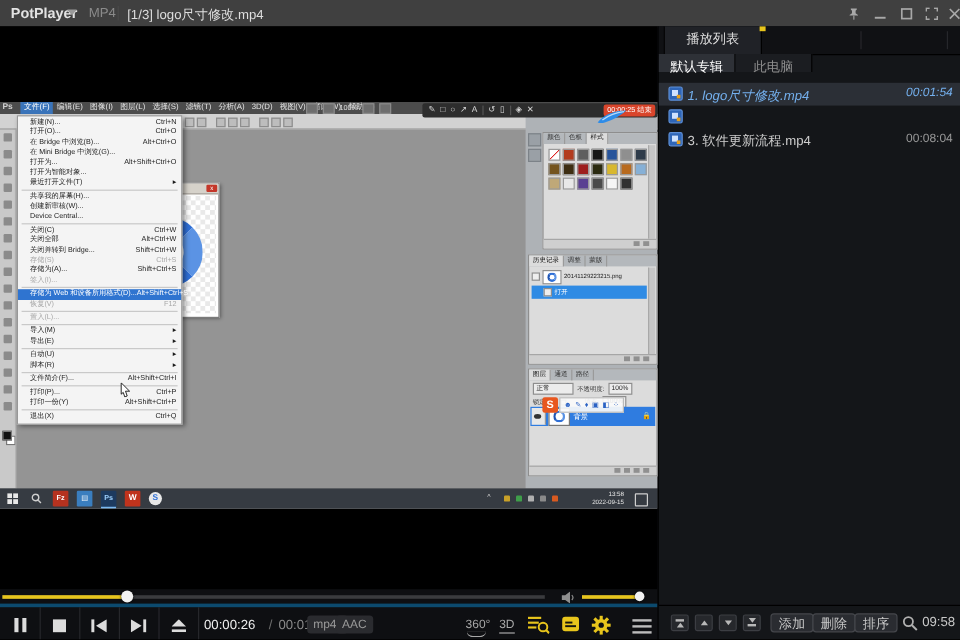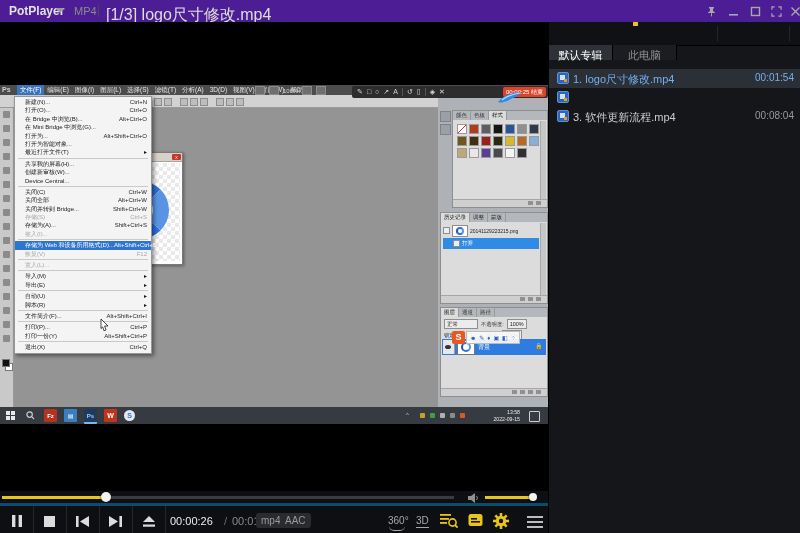--- a/index.html
+++ b/index.html
@@ -1,25 +1,25 @@
 <!DOCTYPE html>
 <html><head>
 <meta charset="utf-8">
 <style>
   html,body{margin:0;padding:0;background:#000;}
   #root{position:relative;width:800px;height:533px;background:#000;overflow:hidden;
         font-family:"Liberation Sans","DejaVu Sans",sans-serif;-webkit-font-smoothing:antialiased;}
 
   
-  .titlebar{position:absolute;left:0;top:0;width:800px;height:22px;background:#4c1d95;border-bottom:1px solid #000;}
+  .titlebar{position:absolute;left:0;top:0;width:800px;height:22px;background:#404040;border-bottom:1px solid #000;}
   .tb-app{position:absolute;left:9px;top:4px;font-size:12px;font-weight:bold;color:#e2e2e2;}
   .tb-chev{position:absolute;left:56px;top:8px;width:0;height:0;border-left:4px solid transparent;border-right:4px solid transparent;border-top:5px solid #9a9a9a;}
   .tb-fmt{position:absolute;left:74px;top:5px;font-size:11px;color:#8b8b8b;}
   .tb-div{position:absolute;left:98px;top:5px;width:1px;height:12px;background:#4a4a4a;}
-  .tb-title{position:absolute;left:106px;top:5px;font-size:16px;color:#dedede;white-space:nowrap;}
+  .tb-title{position:absolute;left:106px;top:5px;font-size:11px;color:#dedede;white-space:nowrap;}
   .tb-btn{position:absolute;top:3px;width:18px;height:16px;display:flex;align-items:center;justify-content:center;}
 
   
   .video{position:absolute;left:0;top:22px;width:548px;height:468px;background:#000;overflow:hidden;}
   .ps{position:absolute;left:0;top:63px;width:548px;height:339px;background:#949494;font-size:6.5px;color:#111;overflow:hidden;}
 
   
   .ps-menubar{position:absolute;left:0;top:0;width:548px;height:10px;background:#4c4c4c;z-index:5;}
   .ps-logo{position:absolute;left:2px;top:1px;font-size:7px;font-weight:bold;color:#cfcfcf;}
   .ps-menus{position:absolute;left:17px;top:0;height:10px;display:flex;align-items:center;}
@@ -104,25 +104,25 @@
   .burger{position:absolute;left:527px;top:10px;width:16px;}
   .burger div{height:2px;background:#bcbcbc;margin-bottom:3px;}
 
   
   .playlist{position:absolute;left:548px;top:22px;width:252px;height:511px;background:#141619;border-left:1px solid #000;box-sizing:border-box;}
   .pl-header{position:absolute;left:0;top:0;width:252px;height:23px;background:#101114;border-bottom:1px solid #000;}
   .pl-headtab{position:absolute;left:4px;top:0;width:80px;height:23px;background:#202227;color:#dddddd;font-size:11px;line-height:23px;text-align:center;border-left:1px solid #000;border-right:1px solid #000;}
   .pl-notch{position:absolute;left:84px;top:0;width:5px;height:4px;background:#e8c51c;}
   .pl-hsep{position:absolute;top:4px;width:1px;height:15px;background:#26272b;}
   .pl-tabs{position:absolute;left:0;top:23px;width:252px;height:22px;display:flex;}
-  .pl-tab{height:15px;line-height:22px;text-align:center;font-size:11px;color:#8f8f8f;background:#1b1d21;border-right:1px solid #000;box-sizing:border-box;flex:0 0 auto;font-family:Liberation Mono, monospace;}
+  .pl-tab{height:15px;line-height:22px;text-align:center;font-size:11px;color:#8f8f8f;background:#1b1d21;border-right:1px solid #000;box-sizing:border-box;flex:0 0 auto;}
   .pl-tab.active{background:#2e3137;color:#fff;}
   .pl-items{position:absolute;left:0;top:47px;width:252px;}
   .pl-item{position:relative;height:19px;}
-  .pl-item.sel{background:#2b2f36;}
+  .pl-item.sel{background:#2b2f36;font-style:italic;}
   .pl-ico{position:absolute;left:8px;top:3px;width:12px;height:12px;background:#2f66b8;border:1px solid #5e8fd6;border-radius:2px;box-sizing:border-box;}
   .pl-ico i{position:absolute;left:2px;top:2px;width:5px;height:5px;background:#cfe2ff;}
   .pl-ico b{position:absolute;right:1px;bottom:1px;width:3px;height:3px;background:#e8a01c;}
   .pl-label{position:absolute;left:24px;top:3px;font-size:11px;color:#cdcdcd;white-space:nowrap;max-width:180px;overflow:hidden;}
   .pl-dur{position:absolute;right:7px;top:3px;font-size:10px;color:#9a9a9a;}
   .pl-item.sel .pl-label,.pl-item.sel .pl-dur{color:#74b0ee;}
   .pl-footer{position:absolute;left:0;bottom:0;width:252px;height:28px;background:#141619;border-top:1px solid #000;}
   .nav-btn{position:absolute;top:7px;width:15px;height:14px;background:#26282c;border:1px solid #3c3e43;border-radius:2px;box-sizing:border-box;display:flex;flex-direction:column;align-items:center;justify-content:center;}
   .tri-up{width:0;height:0;border-left:3.5px solid transparent;border-right:3.5px solid transparent;border-bottom:4px solid #b8b8b8;}
   .tri-dn{width:0;height:0;border-left:3.5px solid transparent;border-right:3.5px solid transparent;border-top:4px solid #b8b8b8;}
@@ -620,20 +620,21 @@
     </svg>
     <div class="burger">
         <div></div>
         <div></div>
         <div style="margin:0"></div>
       </div>
   </div>
 
   <div class="playlist">
     <div class="pl-header">
+      <div class="pl-headtab">播放列表</div>
       <div class="pl-notch"></div>
       <div class="pl-hsep" style="left:168px"></div>
       <div class="pl-hsep" style="left:240px"></div>
     </div>
     <div class="pl-tabs" id="pl-tabs">
         <div class="pl-tab active" style="width: 64px;">默认专辑</div>
         <div class="pl-tab" style="width: 64px;">此电脑</div>
       </div>
     <div class="pl-items" id="pl-items">
         <div class="pl-item sel">
@@ -652,14 +653,38 @@
         </div>
         <div class="pl-item">
           <div class="pl-ico">
             <i></i>
             <b></b>
           </div>
           <span class="pl-label">3. 软件更新流程.mp4</span>
           <span class="pl-dur">00:08:04</span>
         </div>
       </div>
+    <div class="pl-footer">
+      <div class="nav-btn" style="left:10px">
+          <div class="nav-bar"></div>
+          <div class="tri-up"></div>
+        </div>
+      <div class="nav-btn" style="left:30px">
+          <div class="tri-up"></div>
+        </div>
+      <div class="nav-btn" style="left:50px">
+          <div class="tri-dn"></div>
+        </div>
+      <div class="nav-btn" style="left:70px">
+          <div class="tri-dn"></div>
+          <div class="nav-bar"></div>
+        </div>
+      <span class="txt-btn" style="left:93px">添加</span>
+      <span class="txt-btn" style="left:128px">删除</span>
+      <span class="txt-btn" style="left:163px">排序</span>
+      <svg style="position:absolute;left:203px;top:8px" width="13" height="13" viewBox="0 0 13 13">
+        <circle cx="5" cy="5" r="3.8" fill="none" stroke="#b0b0b0" stroke-width="1.5"></circle>
+          <path d="M8 8l4 4" stroke="#b0b0b0" stroke-width="1.6"></path>
+      </svg>
+      <span class="pl-clock">09:58</span>
+    </div>
   </div>
 </div>
 
 </body></html>

